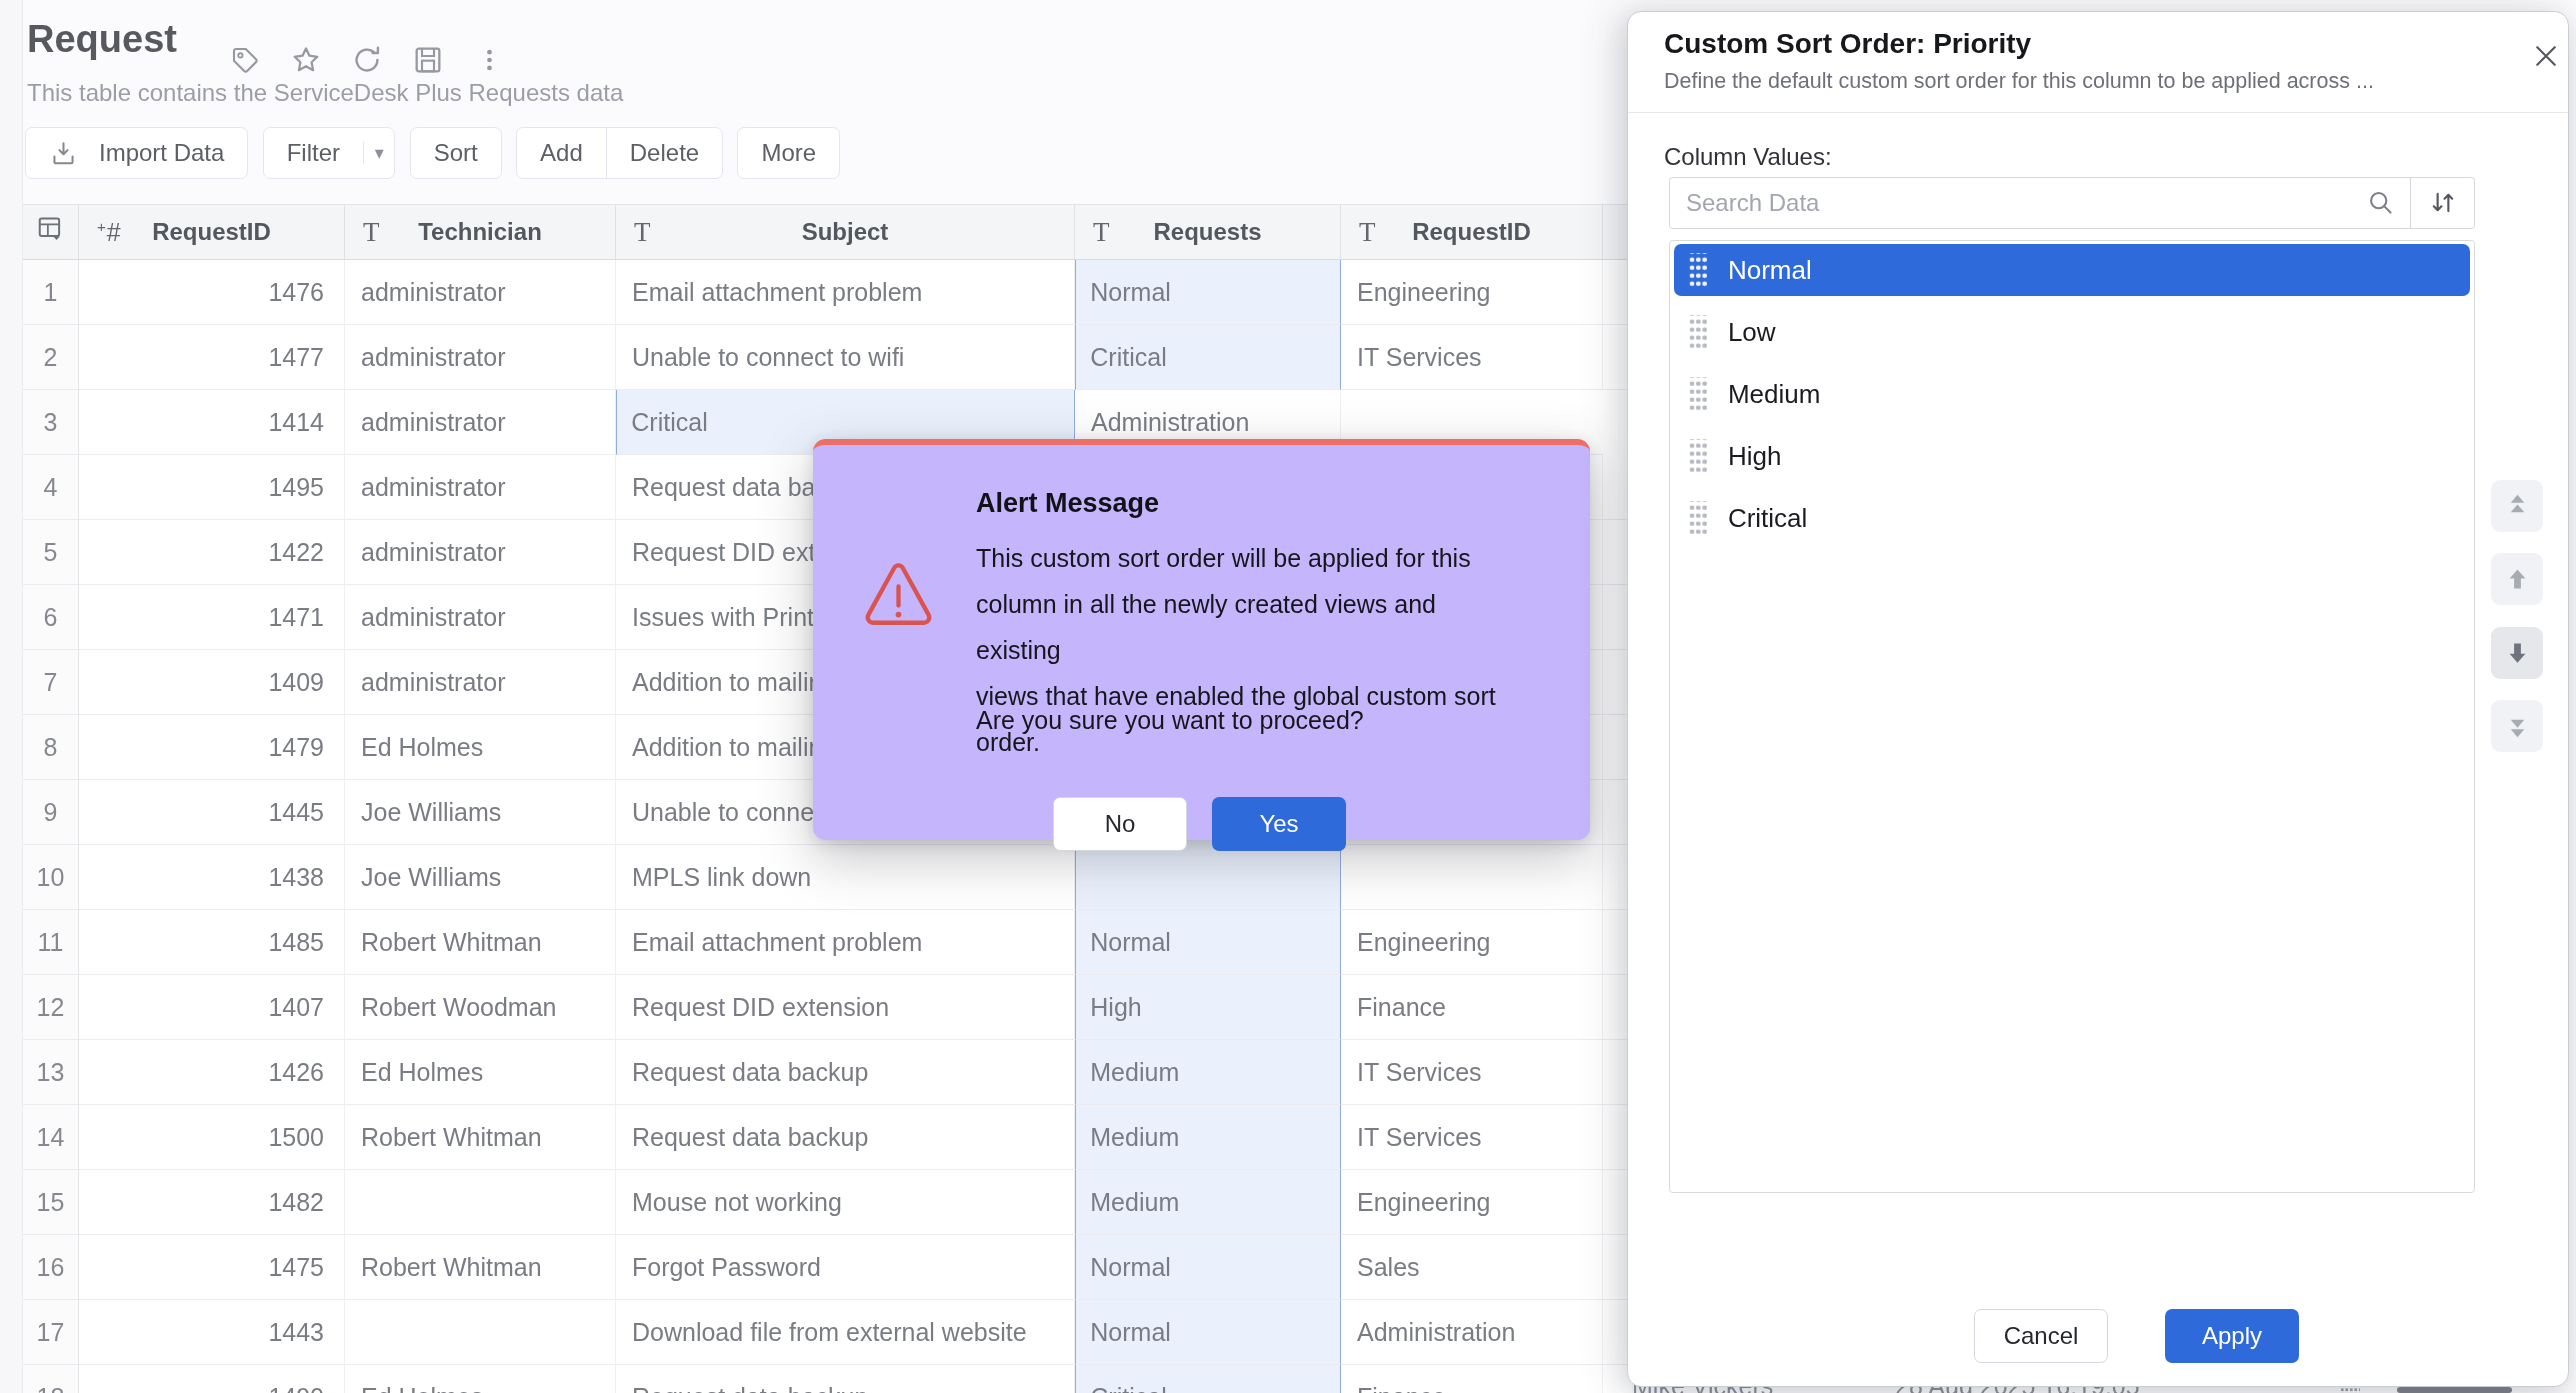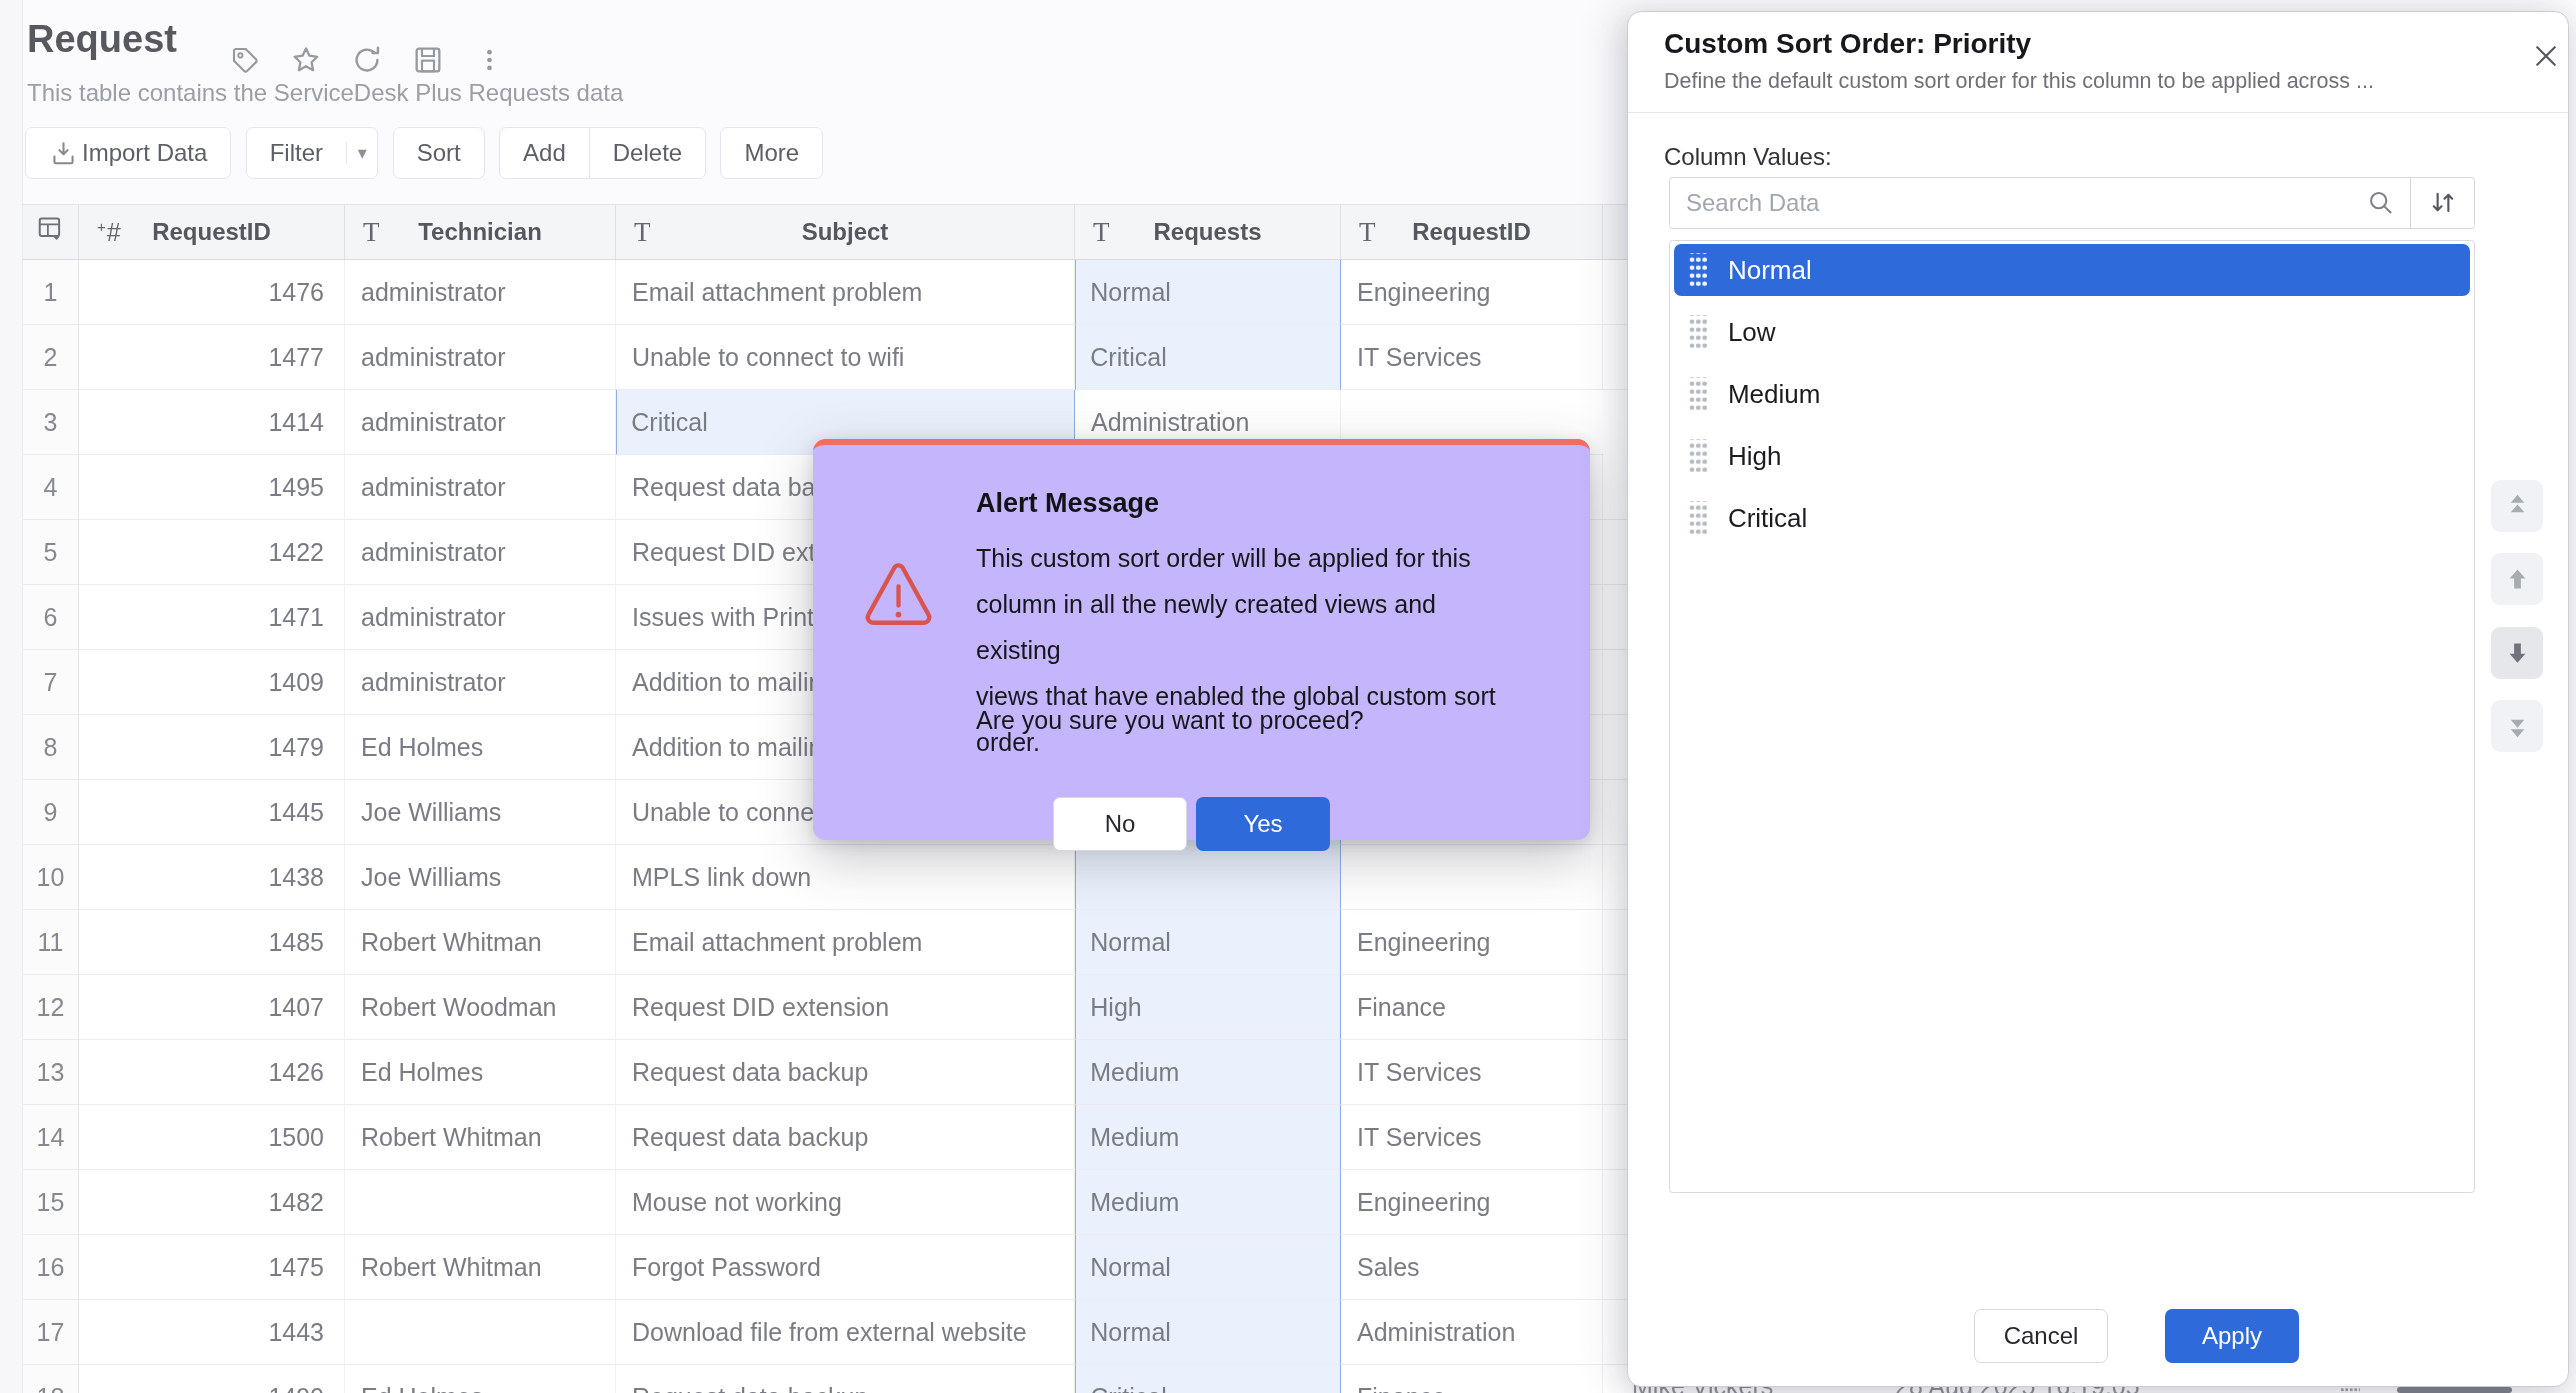--- a/index.html
+++ b/index.html
@@ -16,21 +16,21 @@
   .title-icons { position:absolute; left:228px; top:43px; display:flex; gap:27px;
                  align-items:center; color:#96999f; z-index:2; }
   .title-icons .ic { width:34px; height:34px; display:flex; align-items:center; justify-content:center; }
   .subtitle { position:absolute; left:27px; top:79px; font-size:24px; color:#9b9ea6; z-index:2; }
 
   
   .toolbar { position:absolute; left:25px; top:127px; height:52px; display:flex; gap:14.3px;
              font-size:24px; color:#5c5f66; z-index:2; }
   .tb-btn, .tb-split, .tb-group { background:#fff; border:0.9px solid #e3e5f0; border-radius:7.2px;
              display:flex; align-items:center; height:52px; }
-  .tb-btn { padding:0 23px; gap:4px; }
+  .tb-btn { padding:0 23px; gap:21px; }
   .tb-split .seg, .tb-group .seg { padding:0 23px; height:100%; display:flex; align-items:center; }
   .tb-split .caret { border-left:0.9px solid #e3e5f0; padding:0 10.7px; font-size:18px; color:#8d9096; }
   .tb-group .seg + .seg { border-left:0.9px solid #e3e5f0; }
   .tb-ic { display:flex; color:#85888f; }
 
   
   .table { position:absolute; left:23px; top:204px; width:1609px; height:1189px;
            overflow:hidden; z-index:1; background:#fff; }
   .thead { display:grid; grid-template-columns:56px 266px 271px 459px 266px 262px 29px;
            height:56px; background:#f4f5f7; border-top:0.9px solid #e3e4e8;
@@ -66,21 +66,21 @@
 
   
   .modal { position:absolute; left:813px; top:439px; width:777px; height:401px; background:#c4b5fd;
            border-radius:12.5px; border-top:6.3px solid #ee6f67;
            box-shadow:0 18px 54px rgba(45,48,60,.28), 0 3.6px 14.3px rgba(45,48,60,.14); z-index:30; }
   .warning-icon { position:absolute; left:47px; top:115px; width:77px; height:72px; }
   .m-title { position:absolute; left:163px; top:43px; font-size:27px; font-weight:700; color:#121316; }
   .m-msg { position:absolute; left:163px; top:90px; width:548px; font-size:25px; line-height:46px;
            color:#16171b; white-space:pre-line; }
   .m-q { position:absolute; left:163px; top:261px; font-size:25px; color:#16171b; }
-  .m-btns { position:absolute; left:240px; top:352px; display:flex; gap:9px; }
+  .m-btns { position:absolute; left:240px; top:352px; display:flex; gap:25px; }
   .btn { height:54px; min-width:134px; border-radius:7.2px; display:flex; align-items:center;
          justify-content:center; font-size:24px; padding:0 27px; }
   .btn-no { background:#fff; border:0.9px solid #d4d7dd; color:#26282d; }
   .btn-yes { background:#2e6ada; color:#fff; }
 
   
   .panel { position:absolute; left:1627px; top:10.7px; width:942px; height:1376px; background:#fff;
            border:0.9px solid #c9cdd6; border-radius:14.3px; z-index:40;
            box-shadow:-10.7px 0 39px rgba(55,60,72,.16), 0 9px 27px rgba(55,60,72,.12); }
   .p-title { position:absolute; left:36px; top:16px; font-size:28px; font-weight:700; color:#17181c; }

